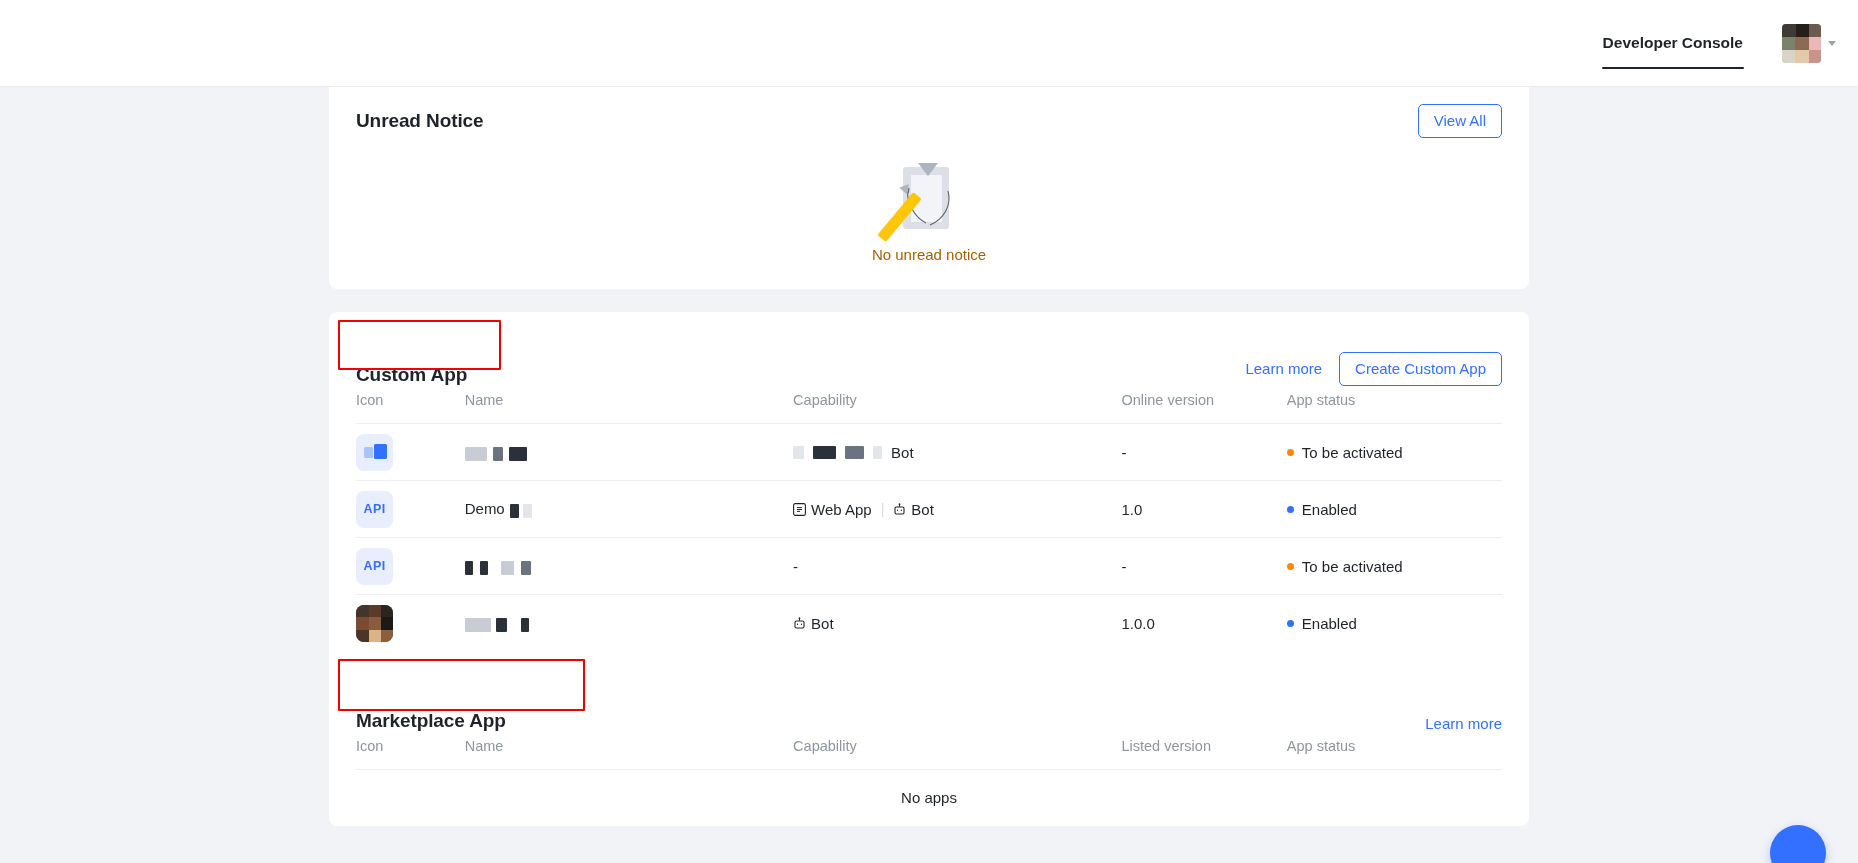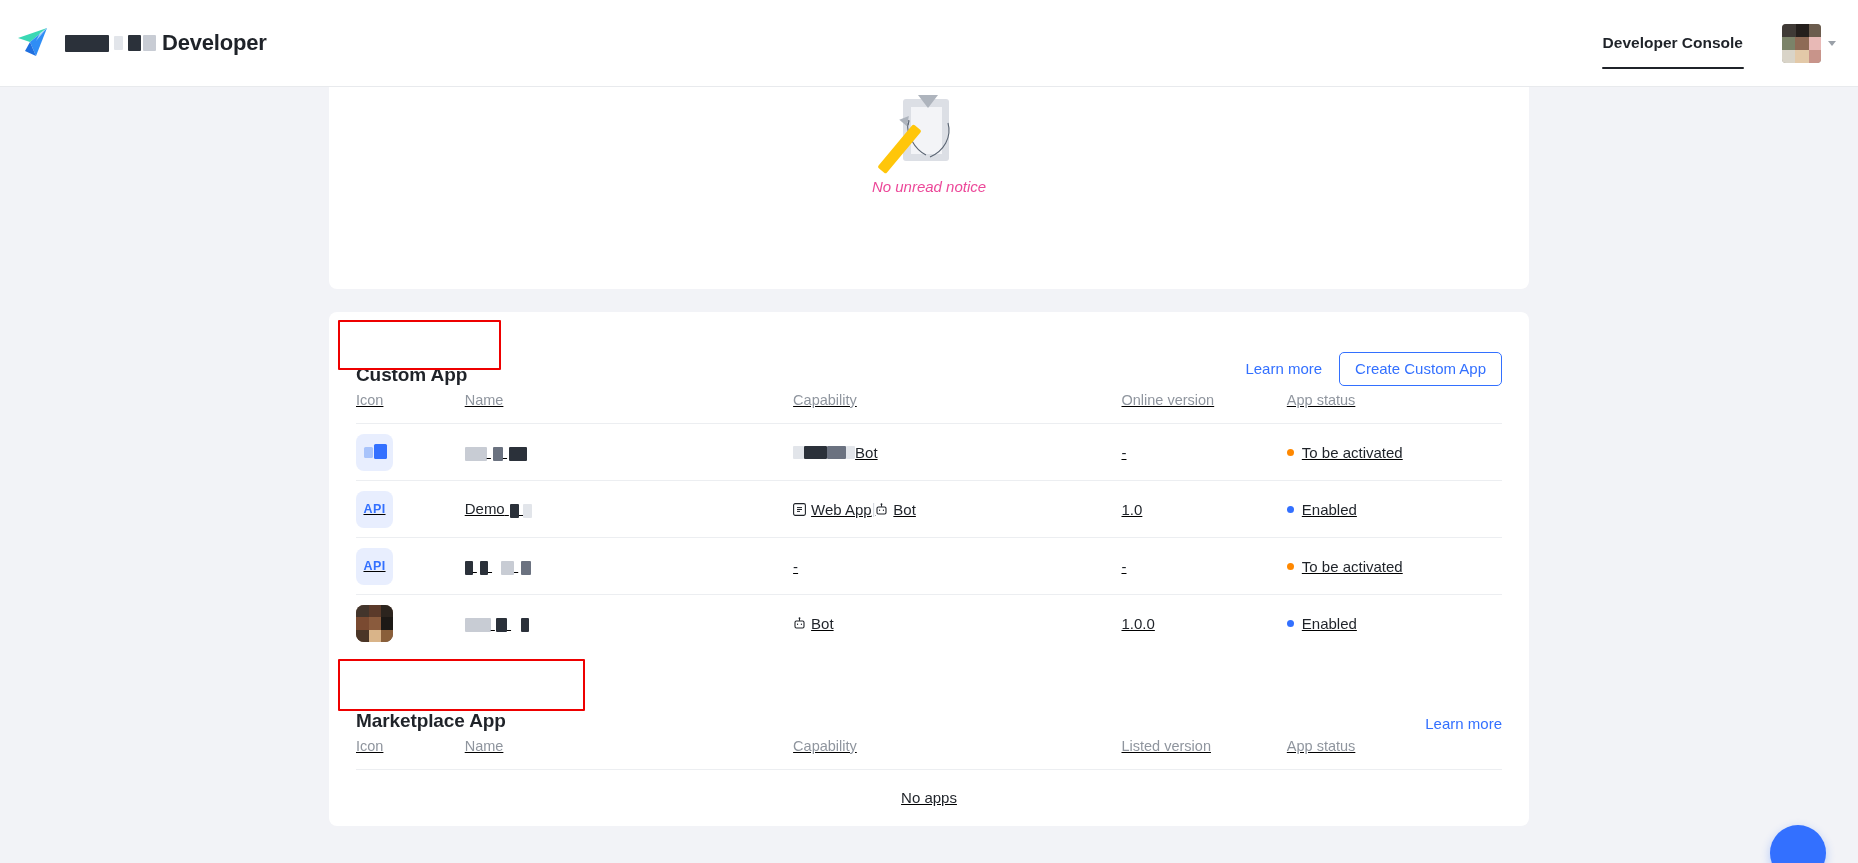--- a/index.html
+++ b/index.html
@@ -193,24 +193,23 @@
 
   .empty-notice {
     display: flex;
     flex-direction: column;
     align-items: center;
     justify-content: flex-start;
     padding-top: 6px;
   }
 
   .empty-caption {
-    color: #ec4899;
+    color: #a16207;
     font-size: 15px;
     margin-top: 9px;
-    font-style: italic;
   }
 
   
   .clipboard {
     position: relative;
     width: 74px;
     height: 76px;
   }
   .cb-board {
     position: absolute;
@@ -288,21 +287,20 @@
     top: 7px;
     width: 247px;
     height: 52px;
   }
 
   
   table.apps {
     width: 100%;
     border-collapse: collapse;
     table-layout: fixed;
-    text-decoration: underline;
   }
   table.apps th {
     text-align: left;
     font-weight: 400;
     font-size: 14.5px;
     color: #8f959e;
     padding: 6px 0 15px 0;
   }
   table.apps td {
     font-size: 15px;
@@ -351,20 +349,21 @@
     border-radius: 1.5px;
   }
   .icon-photo i {
     position: absolute;
     display: block;
   }
 
   .cap-cell {
     display: flex;
     align-items: center;
+    gap: 9px;
     color: #1f2329;
     font-size: 15px;
   }
   .cap-sep {
     color: #d7dae0;
     font-size: 14px;
   }
   .cap-item {
     display: inline-flex;
     align-items: center;
@@ -404,37 +403,20 @@
     cursor: pointer;
   }
 
   svg { display: block; }
 </style>
 </head>
 <body>
 
 <div class="topbar">
 
-  <div class="brand">
-    <span class="logo-mark">
-      <svg width="40" height="40" viewBox="0 0 40 40">
-        <path d="M4 15 L33 5 L16 19 Z" fill="#3ad8b4"></path>
-        <path d="M16 19 L33 5 L22 33 Z" fill="#2f8df5"></path>
-        <path d="M16 19 L22 33 L11 28 Z" fill="#1f6fe0"></path>
-        <path d="M26 10 L33 5 L22 18 Z" fill="#ffffff" opacity="0.55"></path>
-      </svg>
-    </span>
-    <span class="brand-text">
-      <span class="redact rd-dark" style="width:44px;height:17px;"></span>
-      <span class="redact rd-pale" style="width:9px;height:14px;margin:0 3px;"></span>
-      <span class="redact rd-dark" style="width:13px;height:16px;"></span>
-      <span class="redact rd-light" style="width:13px;height:16px;margin-right:4px;"></span>
-      <span>Developer</span>
-    </span>
-  </div>
 
   <nav class="nav">
     <div class="nav-item active">
       <span>Developer Console</span>
     </div>
 
     <div class="avatar-wrap">
       <span class="avatar">
         <i style="left:0;top:0;width:14px;height:13px;background:#3f3a36;"></i>
         <i style="left:14px;top:0;width:13px;height:13px;background:#241f1c;"></i>
@@ -448,20 +430,26 @@
       </span>
       <span class="chev"></span>
     </div>
   </nav>
 </div>
 
 <div class="page">
   <div class="content">
 
     <section class="card card-notice">
+      <div class="card-head">
+        <h2 class="card-title">Unread Notice</h2>
+        <div class="card-head-right">
+          <button class="btn-outline">View All</button>
+        </div>
+      </div>
 
       <div class="empty-notice">
         <div class="clipboard">
           <span class="cb-board"></span>
           <span class="cb-paper"></span>
           <span class="cb-clip"></span>
           <svg class="cb-swoosh" viewBox="0 0 74 76">
             <path d="M16 30 C14 40 22 56 34 62" fill="none" stroke="#5a6472" stroke-width="1.1"></path>
             <path d="M56 30 C60 44 52 58 38 64" fill="none" stroke="#5a6472" stroke-width="1.1"></path>
             <path d="M13 27 l4 1 l-1 4" fill="none" stroke="#5a6472" stroke-width="1.1"></path>

